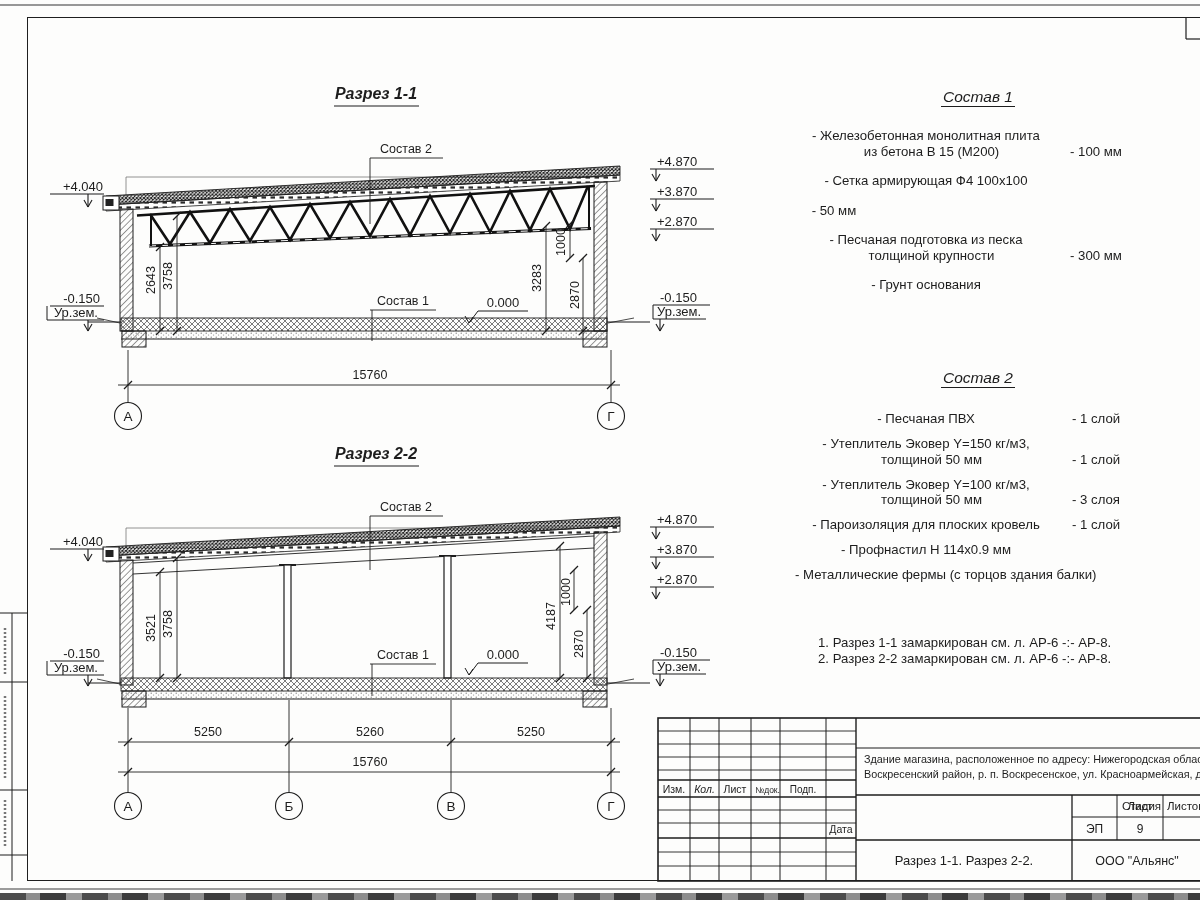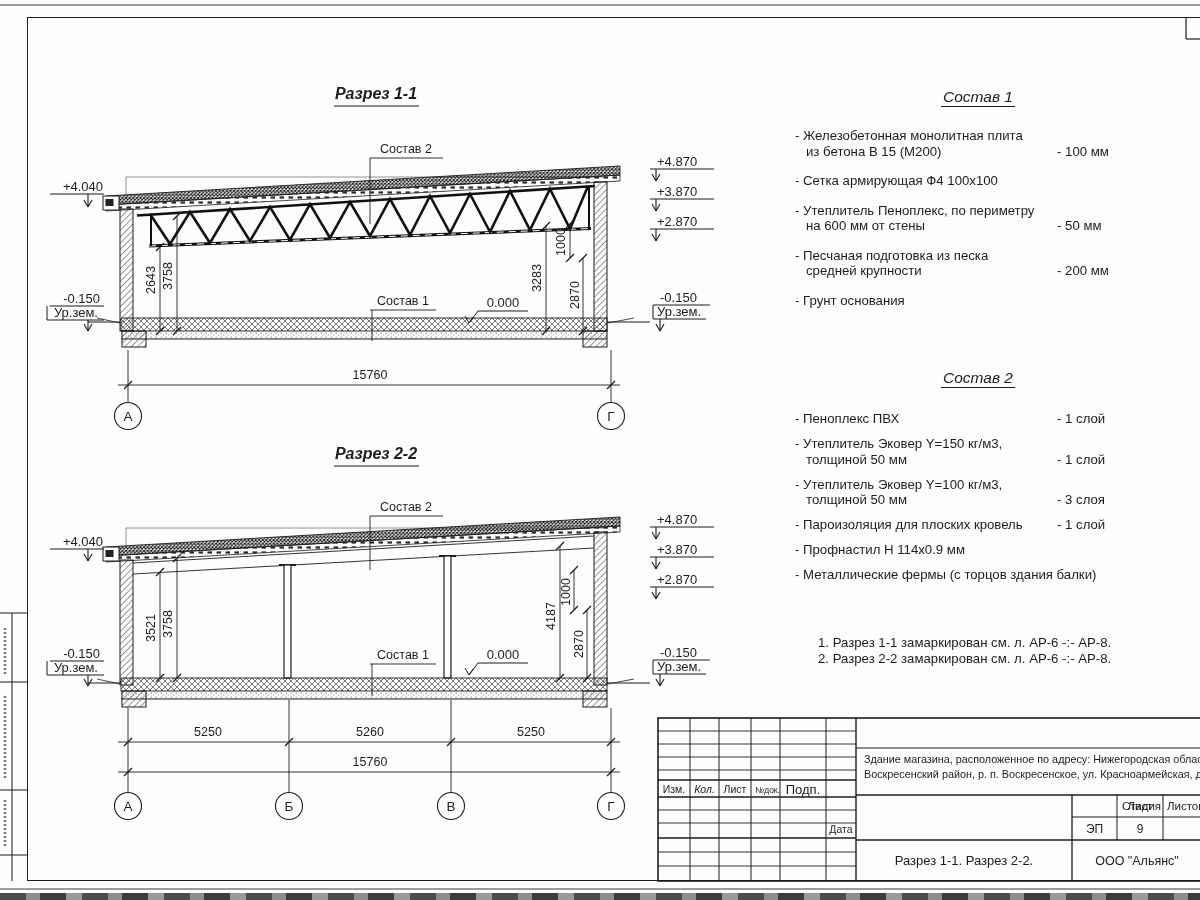--- a/index.html
+++ b/index.html
@@ -10,21 +10,21 @@
   
   .frame{position:absolute;left:27px;top:17px;width:1180px;height:864px;border:1.6px solid #1f1f1f;box-sizing:border-box;}
   .scan-top{position:absolute;left:0;top:4px;width:1200px;height:2px;background:#979797;}
   .scan-line{position:absolute;left:0;top:888px;width:1200px;height:1.5px;background:#9b9b9b;}
   .scan-bottom{position:absolute;left:0;top:893px;width:1200px;height:7px;
     background:repeating-linear-gradient(90deg,#4c4c4c 0 26px,#8d8d8d 26px 40px,#3c3c3c 40px 66px,#9a9a9a 66px 82px);}
   
   .hdr{position:absolute;width:160px;text-align:center;font-size:15.5px;font-style:italic;}
   .hdr span{border-bottom:1.3px solid #1d1d1d;padding:0 2px 1px 2px;}
   .list{position:absolute;left:795px;width:340px;font-size:13.2px;line-height:15.5px;}
-  .li{display:flex;align-items:flex-end;}
+  .li{display:flex;align-items:flex-end;text-align:center;}
   .mb1{margin-bottom:14px;}
   .mb2{margin-bottom:9.5px;}
   .li-name{width:262px;}
   .li-name div{white-space:nowrap;}
   .li-name .ind{padding-left:11px;}
   .li-val{width:78px;white-space:nowrap;}
   .notes{position:absolute;left:818px;top:635px;font-size:13.2px;line-height:15.5px;white-space:nowrap;}
   
   .st{position:absolute;font-size:11px;text-align:center;overflow:hidden;}
   .stn{position:absolute;font-size:10.8px;line-height:15px;white-space:nowrap;}
@@ -447,48 +447,44 @@
       </div>
     <div class="li-val">- 100 мм</div>
   </div>
   <div class="li mb1">
     <div class="li-name">
         <div>- Сетка армирующая Ф4 100х100</div>
       </div>
     <div class="li-val"></div>
   </div>
   <div class="li mb1">
-    <div class="li-name">
-        <div>- Утеплитель Пеноплекс, по периметру</div>
-        <div class="ind">на 600 мм от стены</div>
-      </div>
     <div class="li-val">- 50 мм</div>
   </div>
   <div class="li mb1">
     <div class="li-name">
         <div>- Песчаная подготовка из песка</div>
-        <div class="ind">средней крупности</div>
-      </div>
-    <div class="li-val">- 200 мм</div>
+        <div class="ind">толщиной крупности</div>
+      </div>
+    <div class="li-val">- 300 мм</div>
   </div>
   <div class="li">
     <div class="li-name">
         <div>- Грунт основания</div>
       </div>
     <div class="li-val"></div>
   </div>
 </div>
 
 <div class="hdr" style="left:898px;top:369px;">
   <span>Состав 2</span>
 </div>
 <div class="list" style="top:411px;">
   <div class="li mb2">
     <div class="li-name">
-        <div>- Пеноплекс ПВХ</div>
+        <div>- Песчаная ПВХ</div>
       </div>
     <div class="li-val">- 1 слой</div>
   </div>
   <div class="li mb2">
     <div class="li-name">
         <div>- Утеплитель Эковер Y=150 кг/м3,</div>
         <div class="ind">толщиной 50 мм</div>
       </div>
     <div class="li-val">- 1 слой</div>
   </div>
@@ -521,21 +517,21 @@
 
 <div class="notes">
   <div>1. Разрез 1-1 замаркирован см. л. АР-6 -:- АР-8.</div>
   <div>2. Разрез 2-2 замаркирован см. л. АР-6 -:- АР-8.</div>
 </div>
 
 <div class="st" style="left:658px;top:782px;width:32px;line-height:15px;font-size:10.5px;">Изм.</div>
 <div class="st" style="left:690px;top:782px;width:29px;line-height:15px;font-size:10.5px;font-style:italic;">Кол.</div>
 <div class="st" style="left:719px;top:782px;width:32px;line-height:15px;font-size:10.5px;">Лист</div>
 <div class="st" style="left:751px;top:784px;width:33px;line-height:13px;font-size:8.5px;">№док.</div>
-<div class="st" style="left:780px;top:782px;width:46px;line-height:15px;font-size:13px;">Подп.</div>
+<div class="st" style="left:780px;top:782px;width:46px;line-height:15px;font-size:10px;">Подп.</div>
 <div class="st" style="left:826px;top:782px;width:30px;line-height:15px;font-size:10.5px;margin-top:40px;">Дата</div>
 
 <div class="stn" style="left:864px;top:752px;">Здание магазина, расположенное по адресу: Нижегородская область,</div>
 <div class="stn" style="left:864px;top:767px;">Воскресенский район, р. п. Воскресенское, ул. Красноармейская, д. 1</div>
 
 <div class="st" style="left:1072px;top:799px;width:43px;line-height:15px;font-size:11.5px;margin-left:48px;">Стадия</div>
 <div class="st" style="left:1117px;top:799px;width:46px;line-height:15px;font-size:11.5px;">Лист</div>
 <div class="st" style="left:1163px;top:799px;width:46px;line-height:15px;font-size:11.5px;text-align:left;padding-left:4px;">Листов</div>
 <div class="st" style="left:1072px;top:821px;width:45px;line-height:16px;font-size:12px;">ЭП</div>
 <div class="st" style="left:1117px;top:821px;width:46px;line-height:16px;font-size:12px;">9</div>

